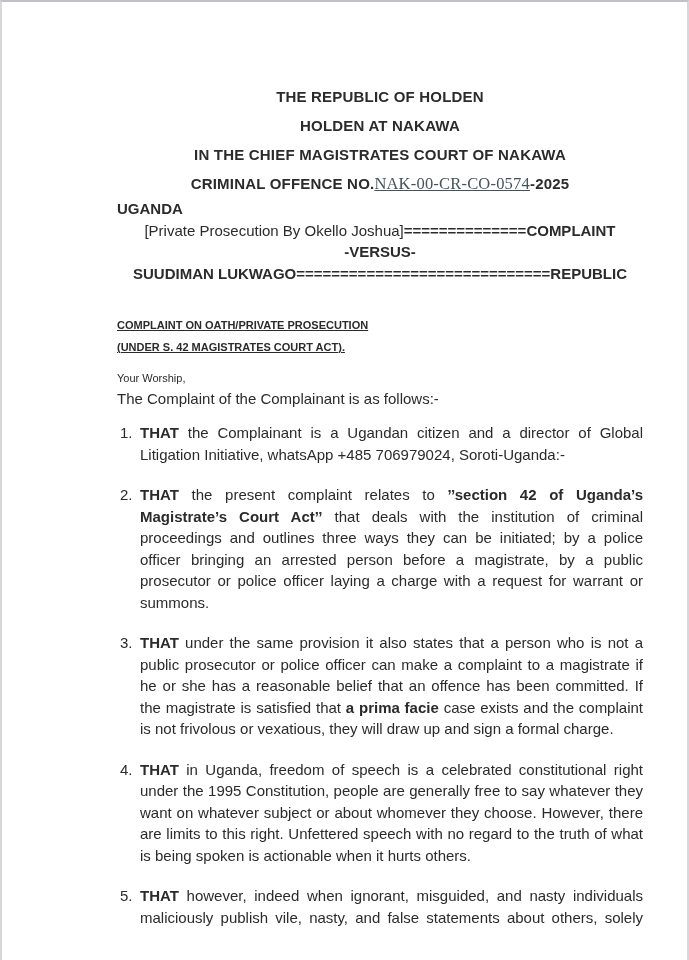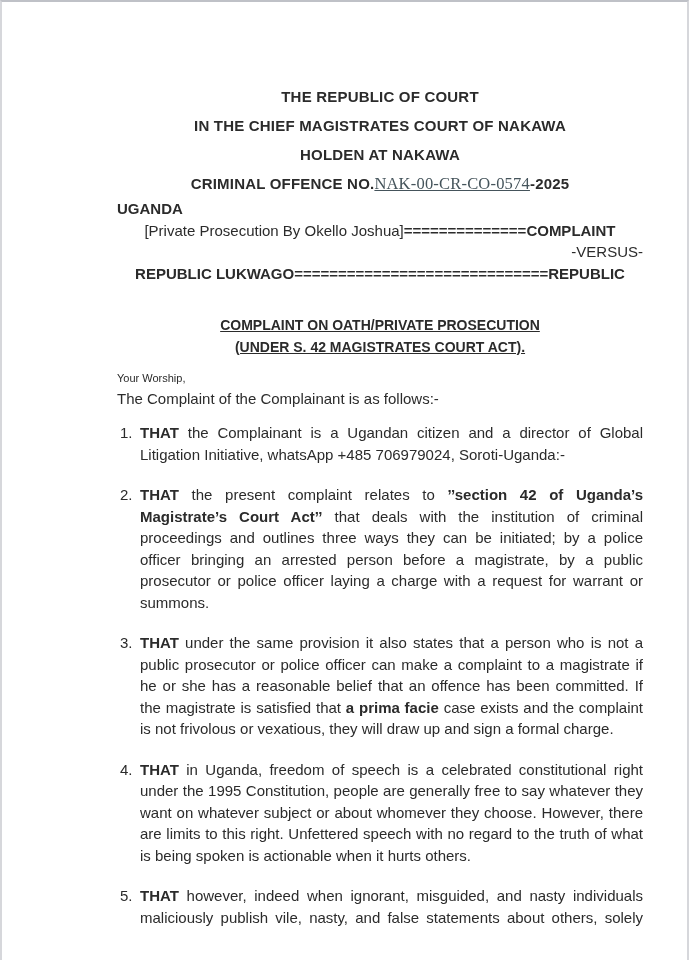--- a/index.html
+++ b/index.html
@@ -31,27 +31,27 @@
     font-family: "Liberation Serif", serif;
     font-weight: normal;
     font-size: 16.5px;
     text-decoration: underline;
     color: var(--case-number, #45545b);
   }
 
   .parties { font-size: 15px; line-height: 21.5px; }
   .party-row { display: flex; justify-content: center; }
   .bold { font-weight: bold; }
-  .versus-row { text-align: right; font-weight: normal; }
+  .versus-row { text-align: center; font-weight: bold; }
 
   .doc-title {
     margin-top: 30px;
-    text-align: center;
+    text-align: left;
     font-weight: bold;
-    font-size: 14px;
+    font-size: 11px;
     line-height: 22px;
   }
   .doc-title .u { text-decoration: underline; }
 
   .salutation { margin-top: 14px; font-size: 11px; }
   .intro { margin-top: 6px; font-size: 15px; }
 
   .items {
     list-style: none;
     margin: 15px 0 0 0; padding: 0;
@@ -63,36 +63,36 @@
   .item-text.justify-all { text-align-last: justify; }
 </style>
 </head>
 <body>
 
 <div class="page-frame"></div>
 
 <div class="content">
 
   <div class="court-header">
-    <div>THE REPUBLIC OF COURT</div>
+    <div>THE REPUBLIC OF HOLDEN</div>
+    <div>HOLDEN AT NAKAWA</div>
     <div>IN THE CHIEF MAGISTRATES COURT OF NAKAWA</div>
-    <div>HOLDEN AT NAKAWA</div>
     <div><span>CRIMINAL OFFENCE NO.</span><span class="case-number">NAK-00-CR-CO-0574</span><span>-2025</span></div>
   </div>
 
   <div class="parties">
     <div class="bold">UGANDA</div>
     <div class="party-row">
       <span>[Private Prosecution By Okello Joshua]</span>
       <span class="bold">==============</span>
       <span class="bold">COMPLAINT</span>
     </div>
     <div class="versus-row">-VERSUS-</div>
     <div class="party-row">
-      <span class="bold">REPUBLIC LUKWAGO</span>
+      <span class="bold">SUUDIMAN LUKWAGO</span>
       <span class="bold">=============================</span>
       <span class="bold">REPUBLIC</span>
     </div>
   </div>
 
   <div class="doc-title">
     <div><span class="u">COMPLAINT ON OATH/PRIVATE PROSECUTION</span></div>
     <div><span class="u">(UNDER S. 42 MAGISTRATES COURT ACT).</span></div>
   </div>
 

